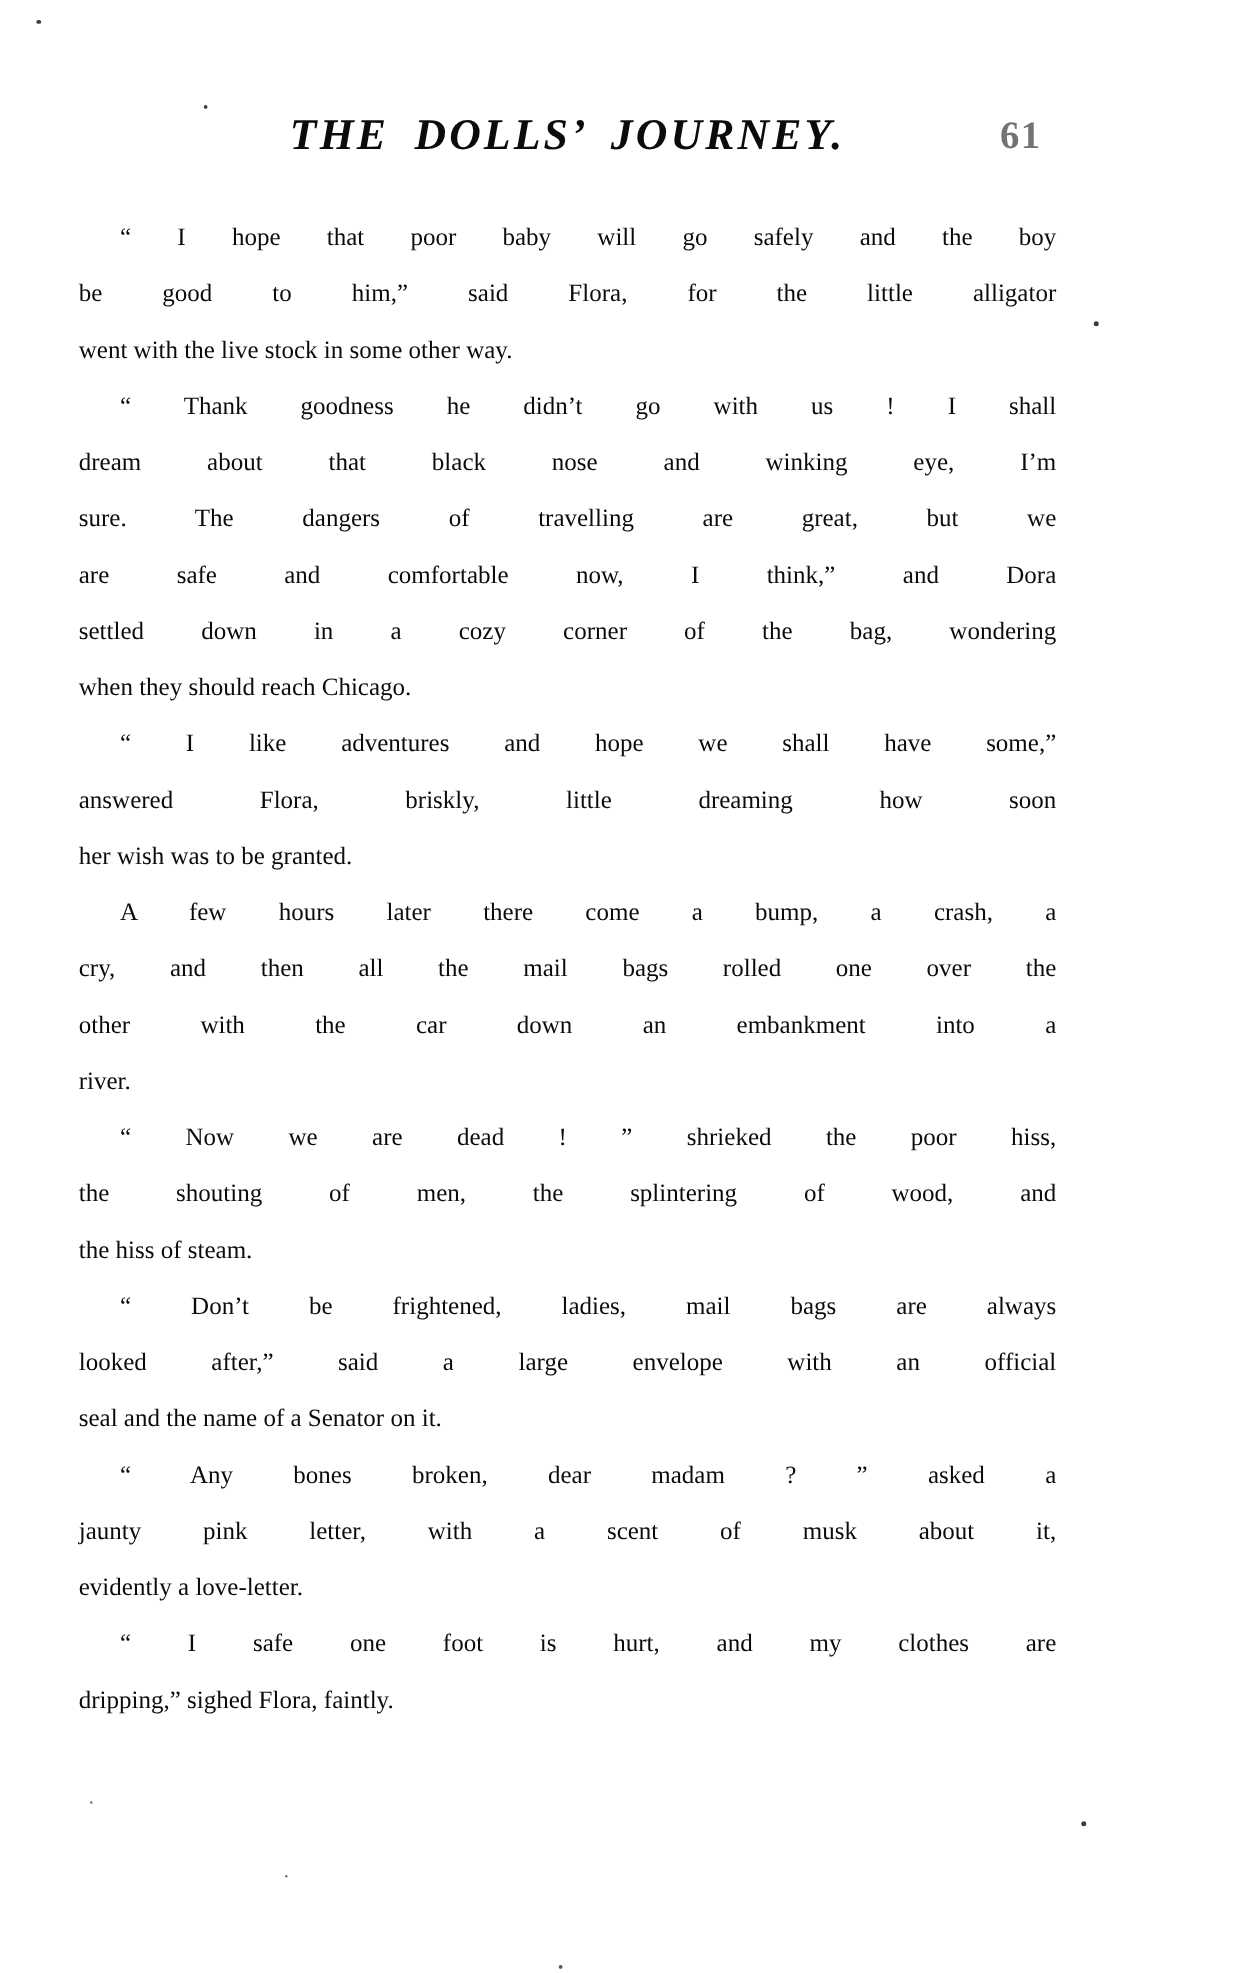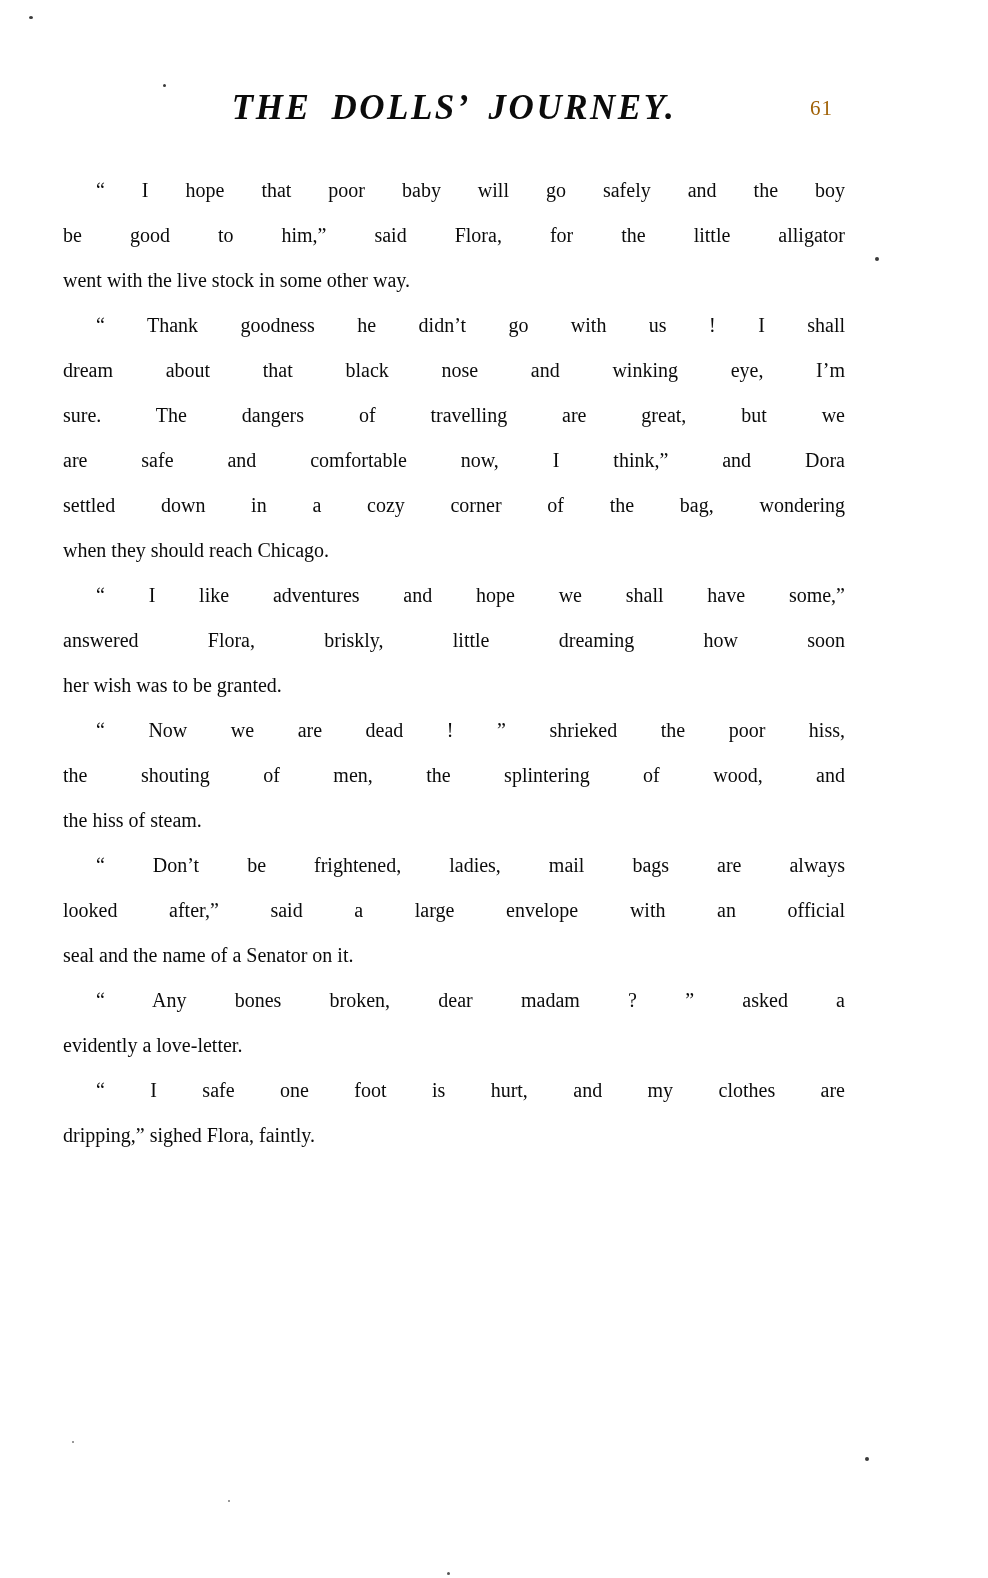--- a/index.html
+++ b/index.html
@@ -31,25 +31,25 @@
     font-size: 35px;
     letter-spacing: 2.5px;
     word-spacing: 9px;
     line-height: 44px;
     color: #0b0b0b;
   }
   .page-number {
     position: absolute;
     top: 0;
     right: 12px;
-    font-size: 21px;
+    font-size: 31px;
     line-height: 44px;
-    font-weight: 400;
+    font-weight: 700;
     letter-spacing: 1px;
-    color: #a16207;
+    color: #737373;
   }
   .text-body {
     position: absolute;
     top: 168px;
     left: 63px;
     width: 782px;
     font-size: 20px;
     line-height: 45px;
     font-weight: 400;
   }
@@ -95,31 +95,38 @@
         <div class="line">are safe and comfortable now, I think,” and Dora</div>
         <div class="line">settled down in a cozy corner of the bag, wondering</div>
         <div class="line last">when they should reach Chicago.</div>
       </div>
       <div class="para">
         <div class="line first">“ I like adventures and hope we shall have some,”</div>
         <div class="line">answered Flora, briskly, little dreaming how soon</div>
         <div class="line last">her wish was to be granted.</div>
       </div>
       <div class="para">
+        <div class="line first">A few hours later there come a bump, a crash, a</div>
+        <div class="line">cry, and then all the mail bags rolled one over the</div>
+        <div class="line">other with the car down an embankment into a</div>
+        <div class="line last">river.</div>
+      </div>
+      <div class="para">
         <div class="line first">“ Now we are dead ! ” shrieked the poor hiss,</div>
         <div class="line">the shouting of men, the splintering of wood, and</div>
         <div class="line last">the hiss of steam.</div>
       </div>
       <div class="para">
         <div class="line first">“ Don’t be frightened, ladies, mail bags are always</div>
         <div class="line">looked after,” said a large envelope with an official</div>
         <div class="line last">seal and the name of a Senator on it.</div>
       </div>
       <div class="para">
         <div class="line first">“ Any bones broken, dear madam ? ”  asked  a</div>
+        <div class="line">jaunty pink letter, with a scent of musk about it,</div>
         <div class="line last">evidently a love-letter.</div>
       </div>
       <div class="para">
         <div class="line first">“ I safe one foot is hurt, and my clothes are</div>
         <div class="line last">dripping,” sighed Flora, faintly.</div>
       </div>
     </div>
 
   <div class="speck" style="left:29px;  top:16px;   width:4px; height:3px;"></div>
   <div class="speck" style="left:163px; top:84px;   width:3px; height:3px;"></div>

